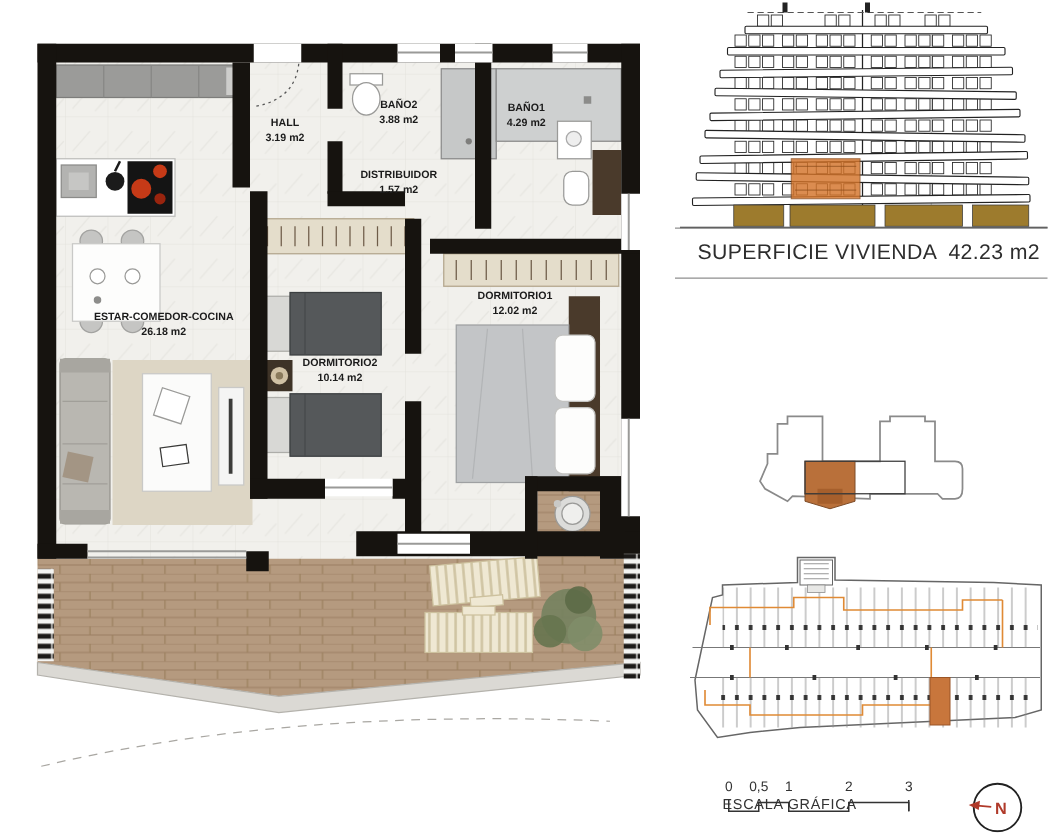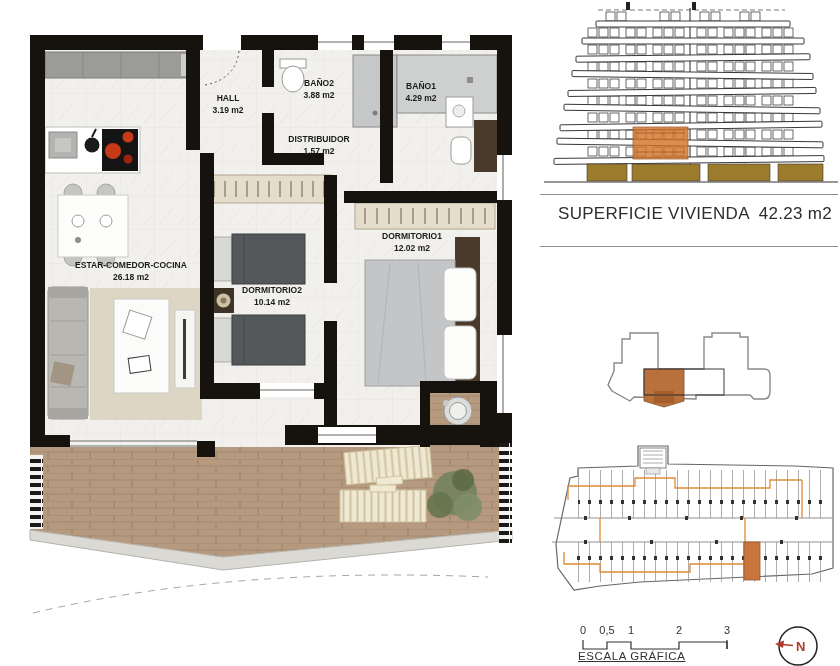--- a/index.html
+++ b/index.html
@@ -3,31 +3,31 @@
 <meta charset="utf-8">
 <style>
   html,body{margin:0;padding:0;}
   body{width:840px;height:666px;position:relative;background:#ffffff;overflow:hidden;
        font-family:"Liberation Sans",sans-serif;}
   .abs{position:absolute;}
   
   .room-label{position:absolute;transform:translate(-50%,-50%);text-align:center;
       font:700 8.5px/1.4 "Liberation Sans",sans-serif;color:#1b1b1b;white-space:nowrap;}
   
-  #summary{left:540px;top:194px;width:298px;border-top:1.5px solid #8f8f8f;
-      border-bottom:1.5px solid #8f8f8f;padding:7px 0 20px 0;}
+  #summary{left:540px;top:182px;width:298px;border-top:1.5px solid #8f8f8f;
+      border-bottom:1.5px solid #8f8f8f;padding:7px 0 8px 0;}
   .sum-row{display:flex;justify-content:space-between;align-items:center;
       padding:1px 6px 1px 18px;font:400 17px/1.32 "Liberation Sans",sans-serif;
       color:#2d2d2d;letter-spacing:.3px;}
   
   #scalebar{left:575px;top:624px;width:170px;height:42px;}
   .tick{position:absolute;top:0;transform:translateX(-50%);
       font:400 11px "Liberation Sans",sans-serif;color:#333;}
-  #scale-caption{position:absolute;left:3px;top:26px;
-      font:400 11.5px "Liberation Sans",sans-serif;color:#333;letter-spacing:.6px;text-decoration:underline;}
+  #scale-caption{position:absolute;left:3px;top:14px;
+      font:400 11.5px "Liberation Sans",sans-serif;color:#333;letter-spacing:.6px;}
   #compass{left:768px;top:618px;width:70px;height:48px;}
 </style>
 </head>
 <body>
 
 <svg class="abs" style="left:18px;top:25px;" width="498" height="615" viewBox="0 0 498 615">
   <defs>
     <pattern id="wood" width="42" height="14" patternUnits="userSpaceOnUse">
       <rect width="42" height="14" fill="#b59a7f"></rect>
       <path d="M0,0 H42 M0,7 H42" stroke="#a4886c" stroke-width="1"></path>
@@ -213,21 +213,21 @@
     <div>3.88 m2</div>
   </div>
 <div class="room-label" style="left:421px;top:93px;">
   <div>BAÑO1</div>
     <div>4.29 m2</div>
   </div>
 <div class="room-label" style="left:319px;top:146px;">
   <div>DISTRIBUIDOR</div>
     <div>1.57 m2</div>
   </div>
-<div class="room-label" style="left:131px;top:272px;">
+<div class="room-label" style="left:131px;top:260px;">
   <div>ESTAR-COMEDOR-COCINA</div>
     <div>26.18 m2</div>
   </div>
 <div class="room-label" style="left:272px;top:297px;">
   <div>DORMITORIO2</div>
     <div>10.14 m2</div>
   </div>
 <div class="room-label" style="left:412px;top:243px;">
   <div>DORMITORIO1</div>
     <div>12.02 m2</div>

